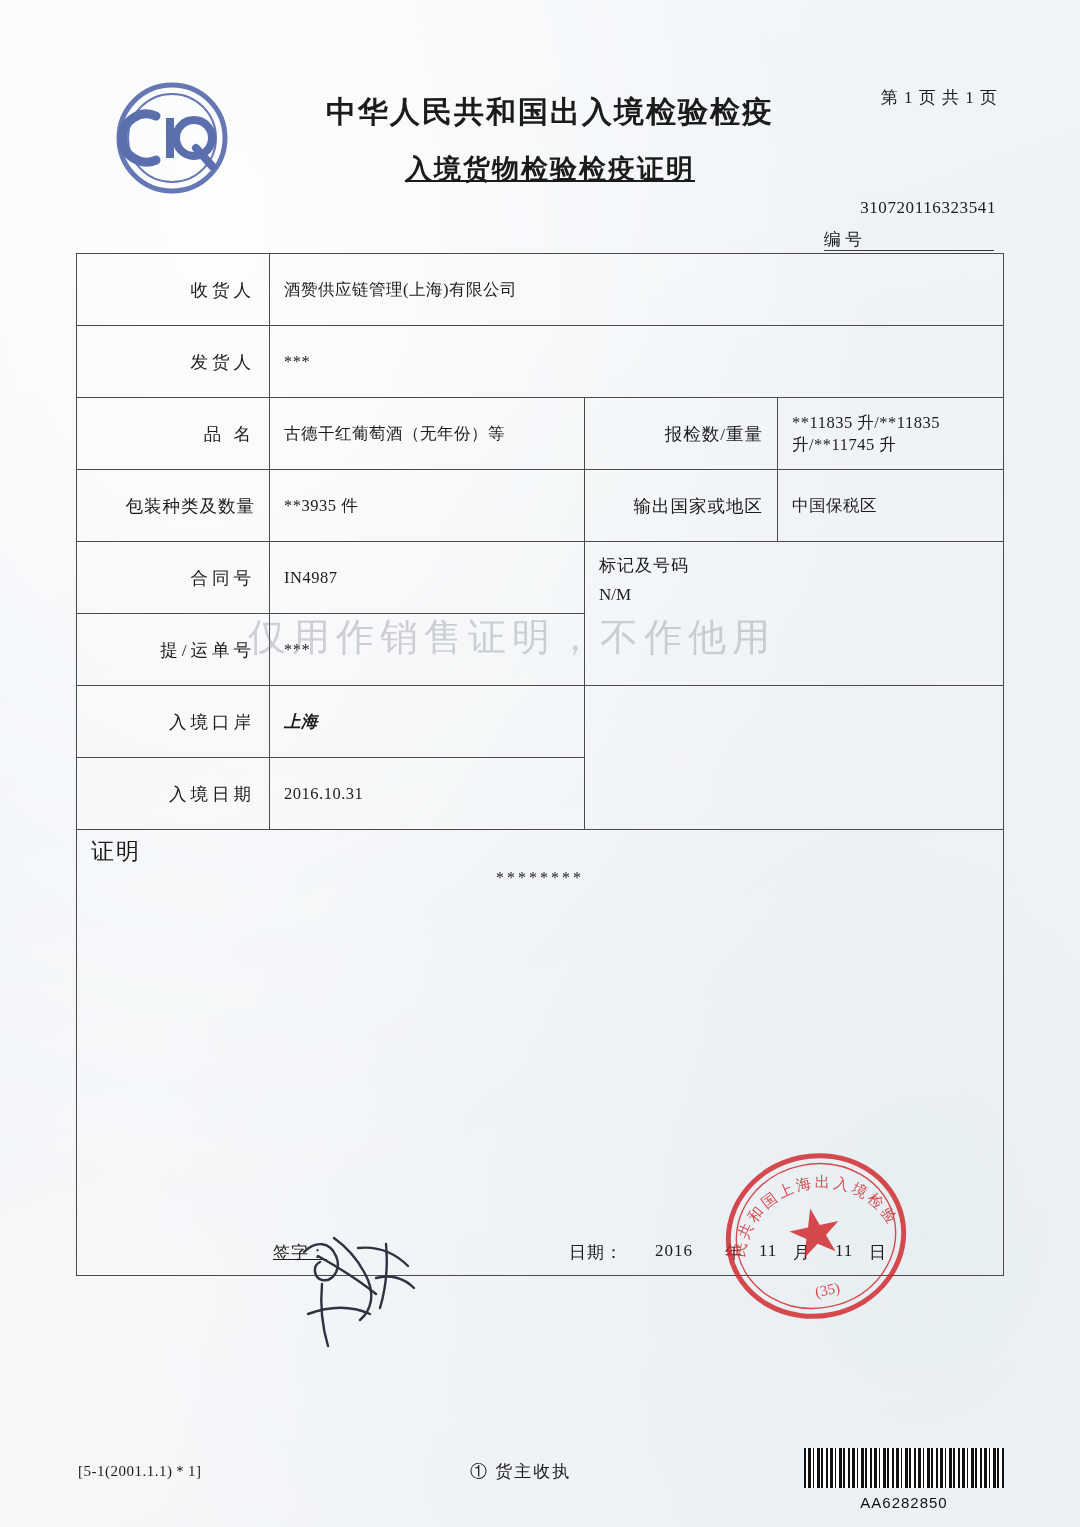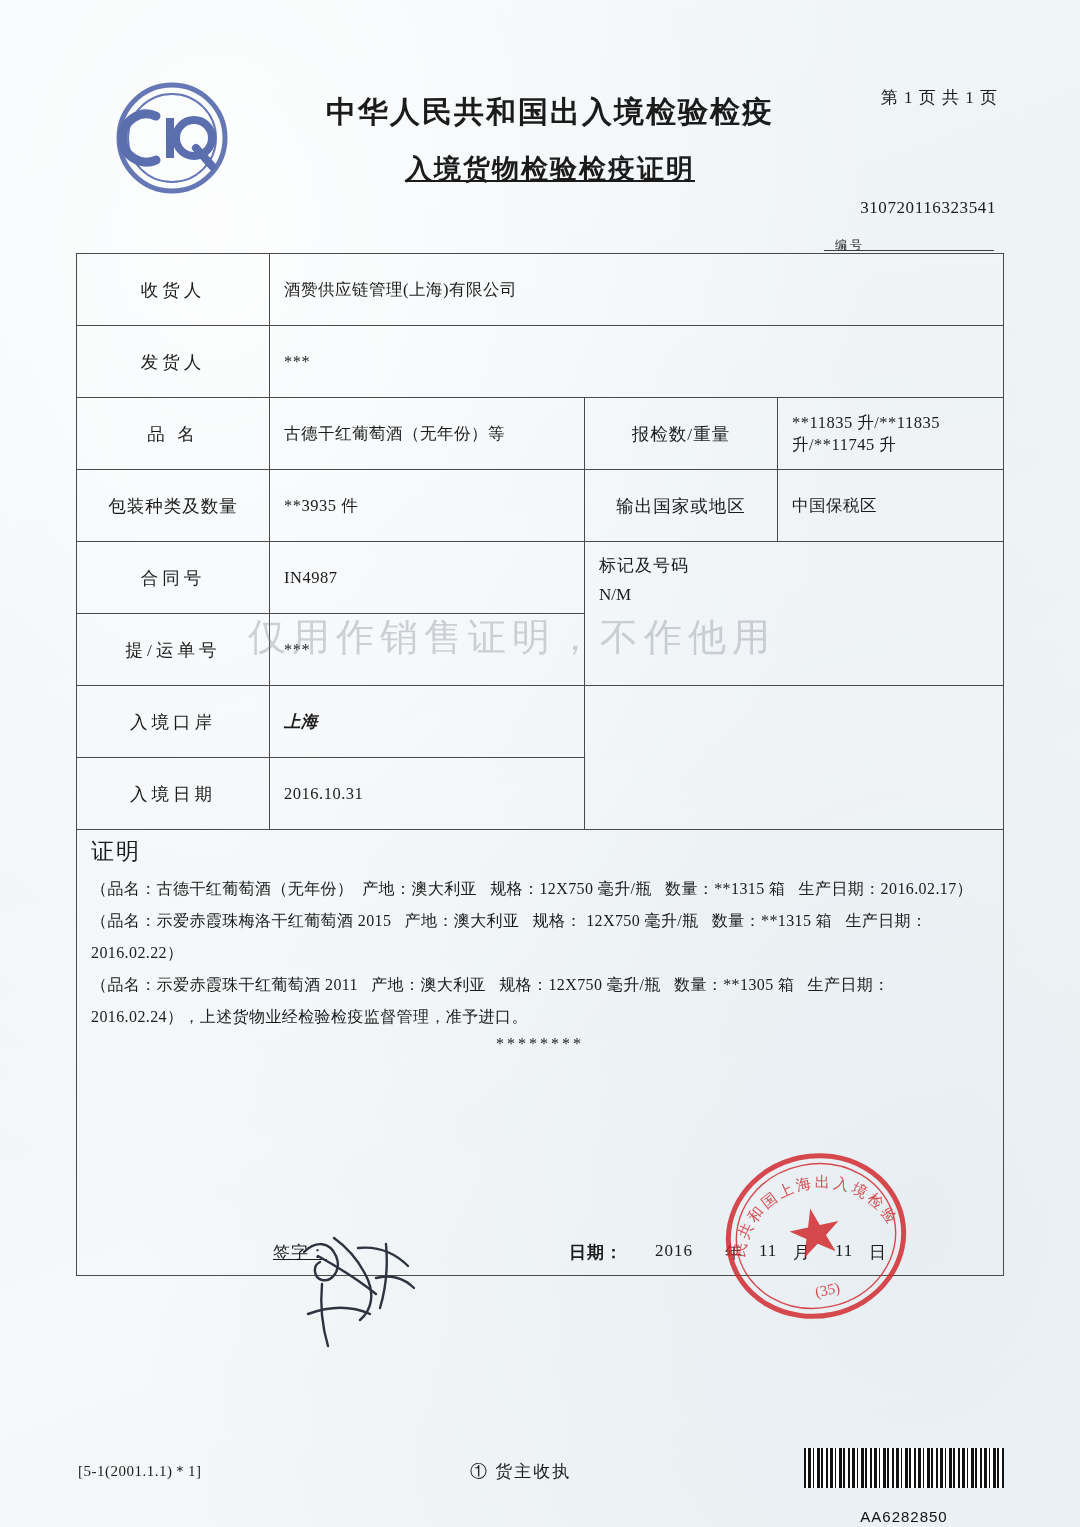--- a/index.html
+++ b/index.html
@@ -78,23 +78,22 @@
     right: 84px;
     top: 198px;
     font-size: 17px;
     letter-spacing: 0.6px;
     color: #1b1b1b;
   }
   .serial-label {
     position: absolute;
     right: 218px;
     top: 228px;
-    font-size: 12px;
-    color: #1b1b1b;
-    margin-top: 9px;
+    font-size: 17px;
+    color: #1b1b1b;
   }
   .serial-rule {
     position: absolute;
     left: 824px;
     top: 250px;
     width: 170px;
     border-bottom: 1px solid #3a3a3a;
   }
 
   
@@ -108,21 +107,21 @@
     background: rgba(255,255,255,0.12);
   }
   .doc-table td {
     border: 1px solid #4a4a4a;
     font-size: 17px;
     color: #1b1b1b;
     vertical-align: middle;
     padding: 0 14px;
   }
   td.lbl {
-    text-align: center;
+    text-align: right;
     letter-spacing: 4px;
     width: 164px;
     font-size: 17.5px;
   }
   td.lbl-tight { letter-spacing: 1px; }
   td.val {
     letter-spacing: 0.5px;
     font-size: 16.5px;
   }
   td.val-top {
@@ -179,21 +178,21 @@
   .sign-row {
     position: absolute;
     left: 120px;
     bottom: 34px;
     width: 800px;
     font-size: 17px;
     letter-spacing: 1px;
     color: #1b1b1b;
   }
   .sign-row .sig-label { position: absolute; left: 76px; top: 0; text-decoration: underline; }
-  .sign-row .date-label { position: absolute; left: 372px; top: 0; font-weight: bold; }
+  .sign-row .date-label { position: absolute; left: 372px; top: 0; }
   .sign-row .d-year { position: absolute; left: 458px; top: 0; }
   .sign-row .d-ychar { position: absolute; left: 528px; top: 0; }
   .sign-row .d-month { position: absolute; left: 562px; top: 0; }
   .sign-row .d-mchar { position: absolute; left: 596px; top: 0; }
   .sign-row .d-day { position: absolute; left: 638px; top: 0; }
   .sign-row .d-dchar { position: absolute; left: 672px; top: 0; }
 
   
   .signature {
     position: absolute;
@@ -284,21 +283,21 @@
       #111 4px, #111 7px, #fff 7px, #fff 9px,
       #111 9px, #111 10px, #fff 10px, #fff 13px,
       #111 13px, #111 16px, #fff 16px, #fff 17px,
       #111 17px, #111 19px, #fff 19px, #fff 22px
     );
   }
   .barcode-num {
     font-family: "Liberation Sans", sans-serif;
     font-size: 15px;
     letter-spacing: 1px;
-    margin-top: 20px;
+    margin-top: 6px;
     color: #111;
   }
 </style>
 </head>
 <body>
 
 <div class="page">
   <div class="paper-tint"></div>
 
   <div class="header">
@@ -366,23 +365,20 @@
     </tr>
     <tr class="row-h">
       <td class="lbl">入境日期</td>
       <td class="val">2016.10.31</td>
     </tr>
   </tbody>
     </table>
 
   <div class="cert-block">
     <div class="cert-title">证明</div>
-    <div class="cert-body">（品名：古德干红葡萄酒（无年份）  产地：澳大利亚   规格：12X750 毫升/瓶   数量：**1315 箱   生产日期：2016.02.17）
-（品名：示爱赤霞珠梅洛干红葡萄酒 2015   产地：澳大利亚   规格： 12X750 毫升/瓶   数量：**1315 箱   生产日期：2016.02.22）
-（品名：示爱赤霞珠干红葡萄酒 2011   产地：澳大利亚   规格：12X750 毫升/瓶   数量：**1305 箱   生产日期：2016.02.24），上述货物业经检验检疫监督管理，准予进口。</div>
     <div class="cert-stars">********</div>
 
     <div class="sign-row">
       <span class="sig-label">签字：</span>
       <span class="date-label">日期：</span>
       <span class="d-year">2016</span>
       <span class="d-ychar">年</span>
       <span class="d-month">11</span>
       <span class="d-mchar">月</span>
       <span class="d-day">11</span>

